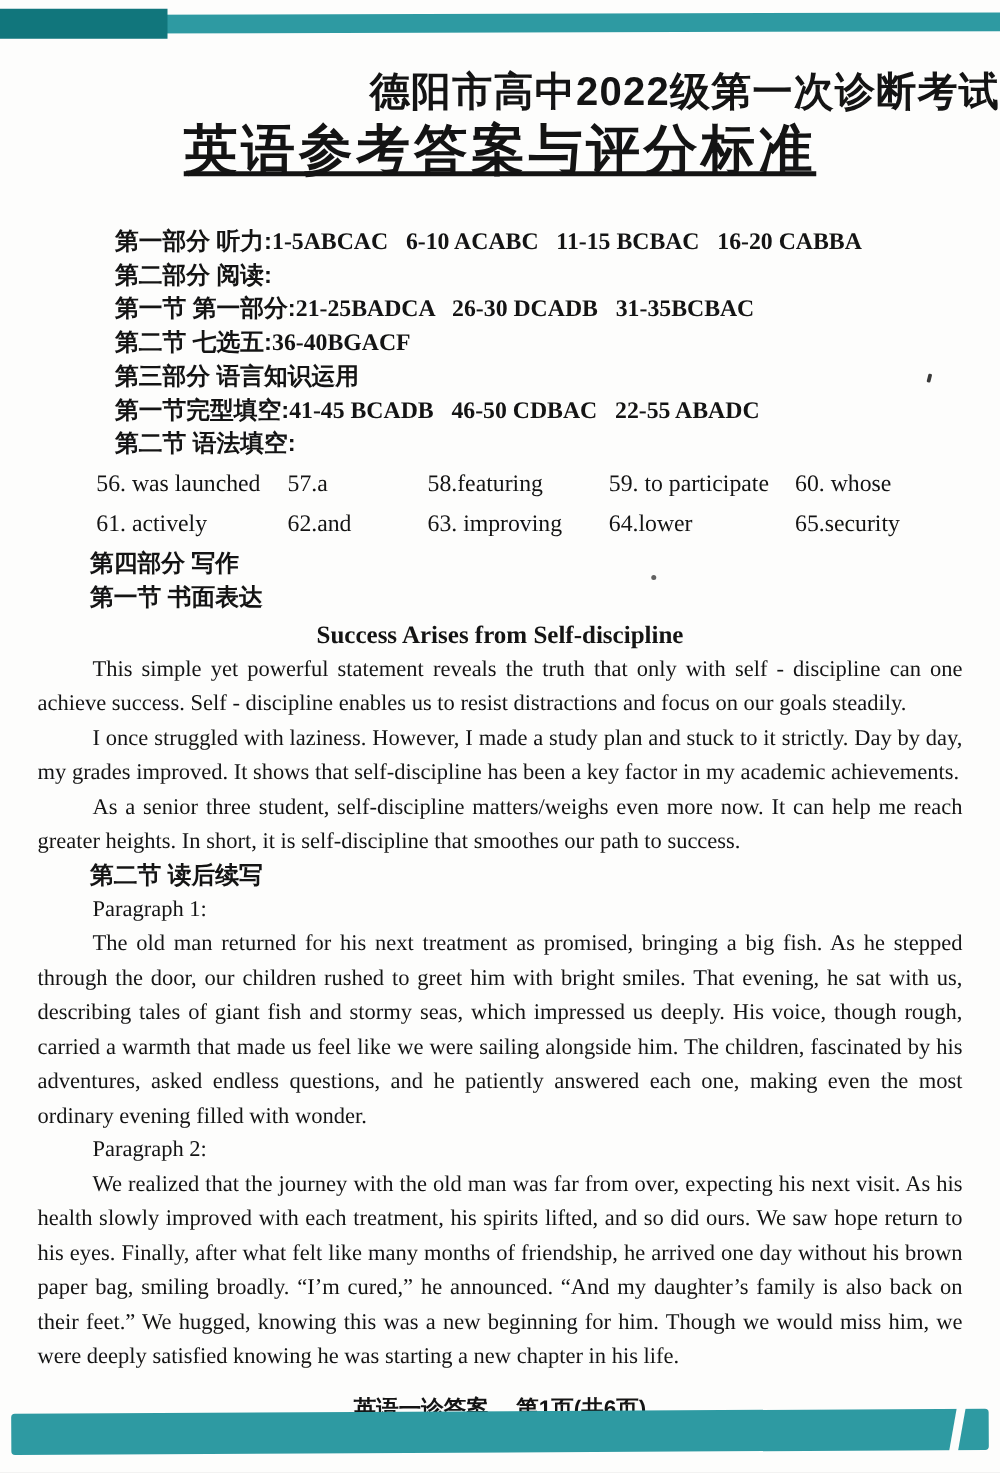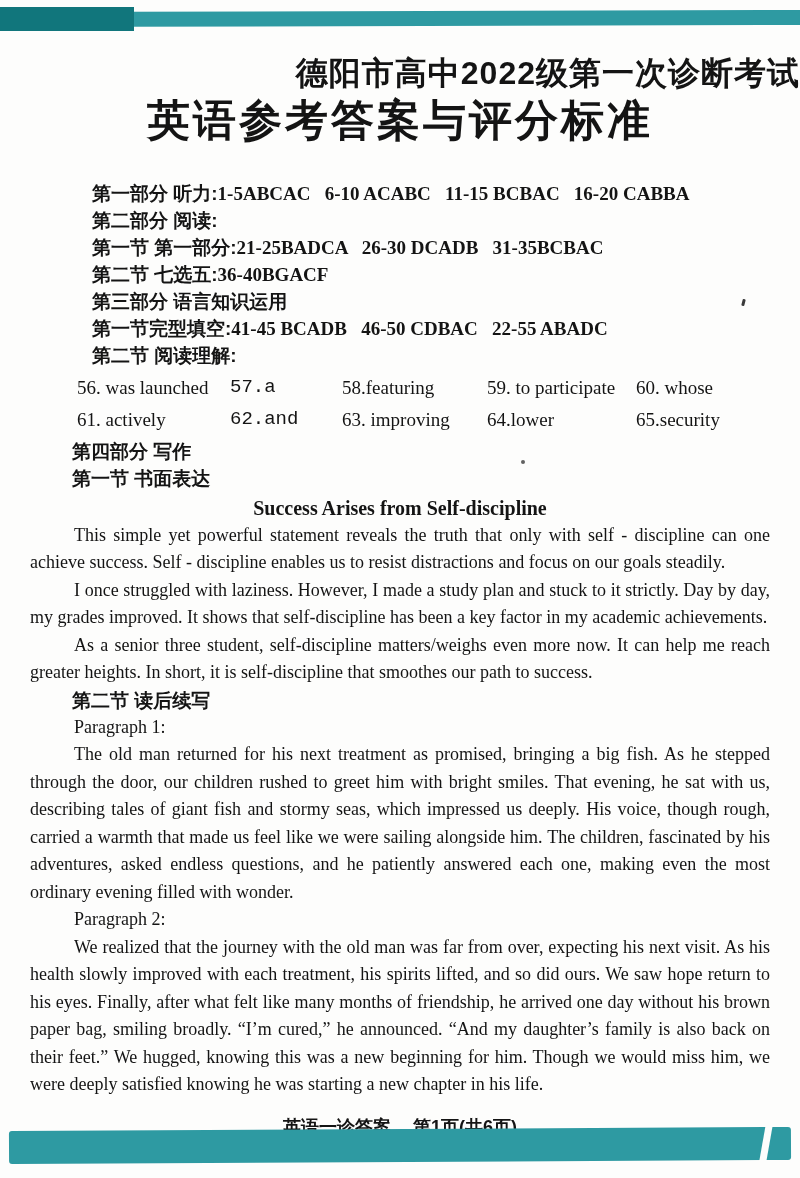--- a/index.html
+++ b/index.html
@@ -33,37 +33,38 @@
 
   .title-cn-1 {
     margin:54px 0 0; text-align:right;
     font:700 32px/1.2 "Liberation Sans","DejaVu Sans",sans-serif;
     letter-spacing:1px;
   }
   .title-cn-2 {
     margin:4px 0 0; text-align:center;
     font:700 43px/1.15 "Liberation Sans","DejaVu Sans",sans-serif;
     letter-spacing:3px;
+    text-decoration:underline;
   }
   .content { margin:34px 30px 0 30px; }
 
   .ak {
     margin:0; padding-left:42px;
     font-size:19px; line-height:27px;
     white-space:pre-wrap;
   }
   .ak .cn { font-family:"Liberation Sans","DejaVu Sans",sans-serif; font-weight:700;margin-left:20px; }
   .ak .ans { font-family:"Liberation Serif","DejaVu Serif",serif;font-weight:bold; }
 
   .grammar-row {
     display:flex; margin:5px; padding-left:42px;
     font:19px/27px "Liberation Serif","DejaVu Serif",serif;
     white-space:pre-wrap;
   }
-  .grammar-row .g0 { width:153px; } .grammar-row .g1 { width:112px;font-family:Liberation Mono, monospace; }
+  .grammar-row .g0 { width:153px; } .grammar-row .g1 { width:112px; }
   .grammar-row .g2 { width:145px; } .grammar-row .g3 { width:149px; }
   .grammar-row .g4 { flex:1; }
 
   .cn-line {
     margin:0; padding-left:42px;
     font:700 19px/27px "Liberation Sans","DejaVu Sans",sans-serif;
   }
 
   .essay-title {
     margin:4px 0 1px; text-align:center;
@@ -96,21 +97,21 @@
   <h2 class="title-cn-2">英语参考答案与评分标准</h2>
 
   <div class="content">
 
     <p class="ak"><span class="cn">第一部分 听力:</span><span class="ans">1-5ABCAC   6-10 ACABC   11-15 BCBAC   16-20 CABBA</span></p>
     <p class="ak"><span class="cn">第二部分 阅读:</span><span class="ans"></span></p>
     <p class="ak"><span class="cn">第一节 第一部分:</span><span class="ans">21-25BADCA   26-30 DCADB   31-35BCBAC</span></p>
     <p class="ak"><span class="cn">第二节 七选五:</span><span class="ans">36-40BGACF</span></p>
     <p class="ak"><span class="cn">第三部分 语言知识运用</span><span class="ans"></span></p>
     <p class="ak"><span class="cn">第一节完型填空:</span><span class="ans">41-45 BCADB   46-50 CDBAC   22-55 ABADC</span></p>
-    <p class="ak"><span class="cn">第二节 阅读理解:</span><span class="ans"></span></p>
+    <p class="ak"><span class="cn">第二节 语法填空:</span><span class="ans"></span></p>
 
     <div class="grammar-row">
       <span class="g0">56. was launched</span>
       <span class="g1">57.a</span>
       <span class="g2">58.featuring</span>
       <span class="g3">59. to participate</span>
       <span class="g4">60. whose</span>
     </div>
     <div class="grammar-row">
       <span class="g0">61. actively</span>

